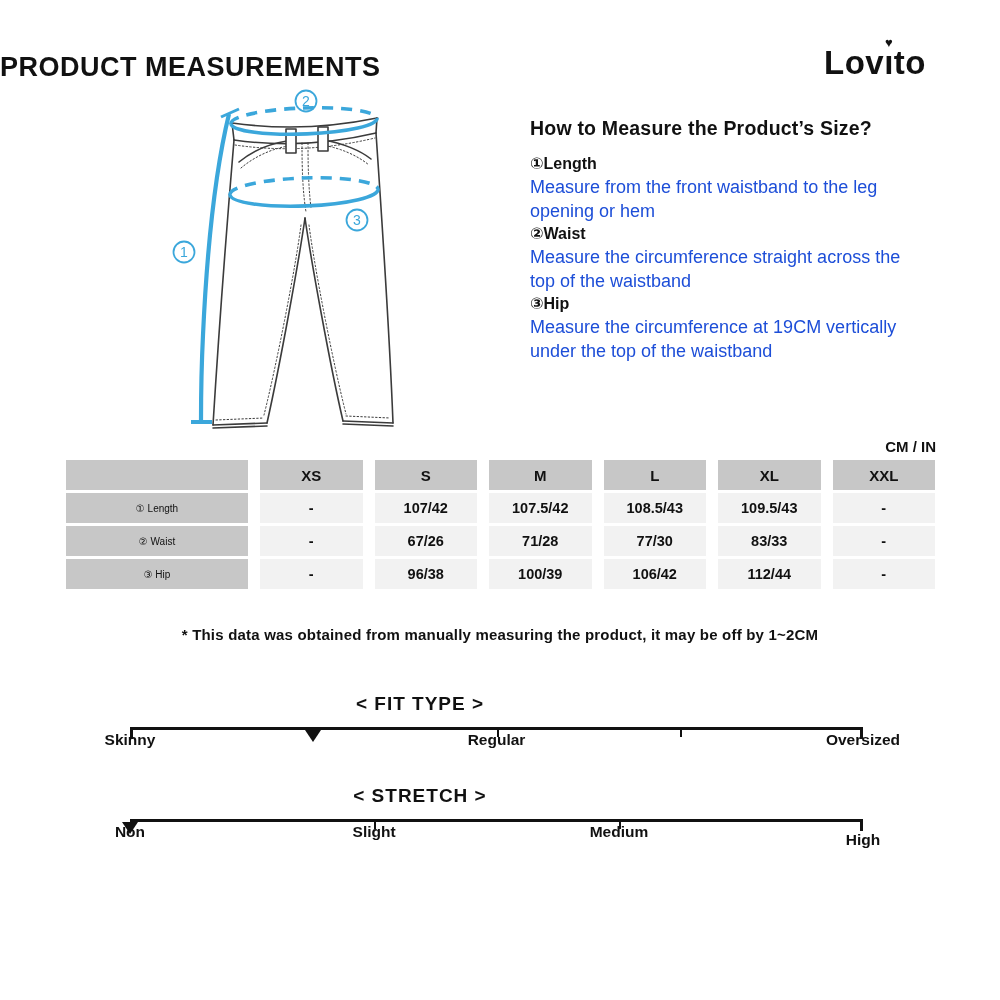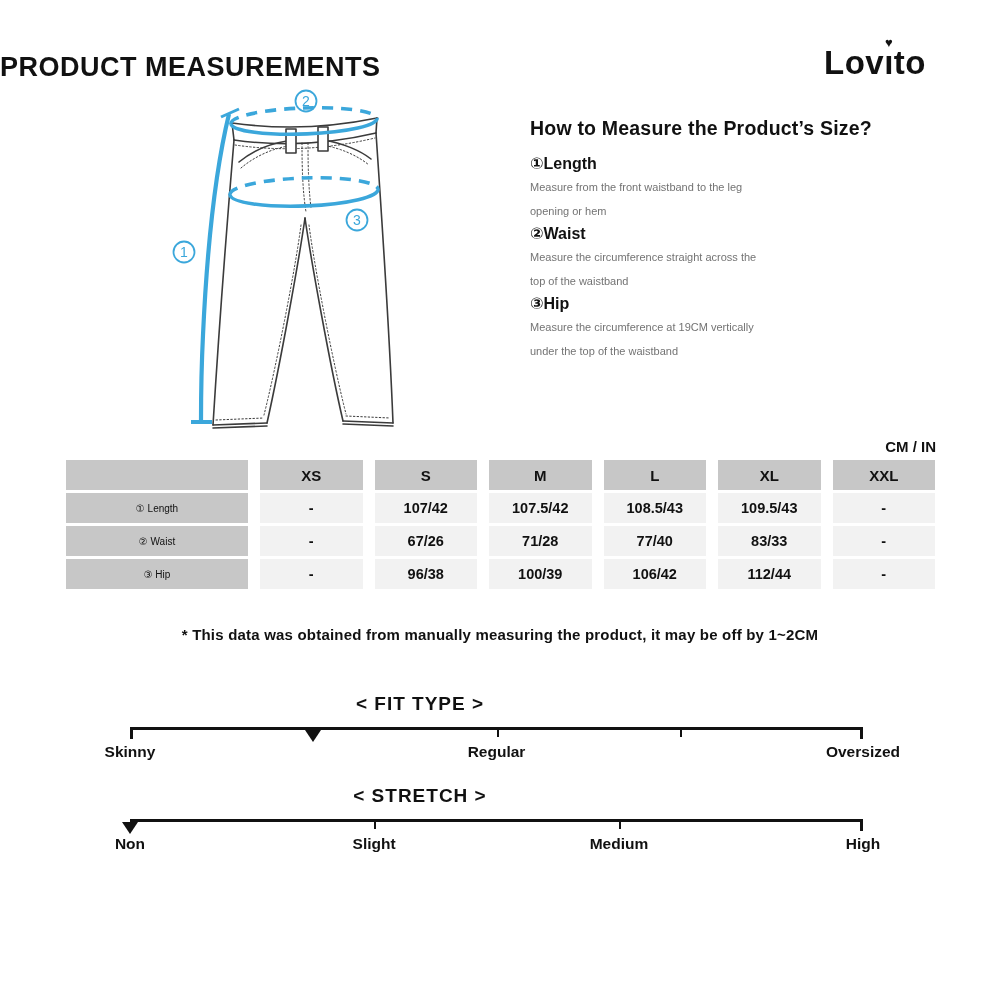--- a/index.html
+++ b/index.html
@@ -9,21 +9,21 @@
 
   .title { position:absolute; top:52px; left:0; width:1000px; text-align:left;
     font-size:27px; font-weight:800; letter-spacing:.5px; }
   .brand { position:absolute; top:44px; right:74px; font-size:33px; font-weight:800; letter-spacing:.5px;margin-left:32px; }
   .brand-i { position:relative; display:inline-block; }
   .brand-heart { position:absolute; top:-8px; left:50%; transform:translateX(-50%); font-size:13px; line-height:13px; }
 
   .howto { position:absolute; left:530px; top:115px; width:372px; }
   .howto-title { font-size:19.5px; line-height:26px; font-weight:bold; margin:0 0 12px 0; letter-spacing:.2px; }
   .it-h { font-size:16px; line-height:22px; font-weight:bold; }
-  .it-d { font-size:11px; line-height:24px; color:#737373; }
+  .it-d { font-size:18px; line-height:24px; color:#1d4ed8; }
 
   .unit { position:absolute; top:438px; right:64px; font-size:15px; font-weight:bold; }
 
   .size-table { position:absolute; left:66px; top:460px; width:869px;
     display:grid; grid-template-columns:182px repeat(6,1fr); gap:3px 12px; }
   .cell { height:30px; display:flex; align-items:center; justify-content:center; font-size:15px; }
   .cell.head { background:#c7c7c7; font-weight:bold; }
   .cell.rowlab { background:#c7c7c7; font-weight:500; font-size:10px; }
   .cell.val { background:#f2f2f2; font-weight:bold; font-size:14.5px; }
 
@@ -31,21 +31,21 @@
     font-size:15px; font-weight:bold; letter-spacing:.2px; }
 
   .scale-title { position:absolute; left:0; width:840px; text-align:center;
     font-size:19px; font-weight:800; letter-spacing:1px; }
   .scale { position:absolute; left:130px; width:733px; }
   .scale-line { position:absolute; left:0; top:0; width:733px; height:3px; background:#111; }
   .tick { position:absolute; top:0; width:2px; height:10px; background:#111; }
   .endtick { position:absolute; top:0; width:3px; height:12px; background:#111; }
   .marker { position:absolute; top:3px; width:0; height:0;
     border-left:8px solid transparent; border-right:8px solid transparent; border-top:12px solid #111; }
-  .scale-lab { position:absolute; top:16px; transform:translateX(-50%); white-space:nowrap;
+  .scale-lab { position:absolute; top:4px; transform:translateX(-50%); white-space:nowrap;
     font-size:15.5px; font-weight:bold; }
 
   .diagram { position:absolute; left:150px; top:85px; }
 </style>
 </head>
 <body>
 
 <div class="page">
 
   <div class="title">PRODUCT MEASUREMENTS</div>
@@ -137,21 +137,21 @@
     <div class="cell val">107/42</div>
     <div class="cell val">107.5/42</div>
     <div class="cell val">108.5/43</div>
     <div class="cell val">109.5/43</div>
     <div class="cell val">-</div>
 
     <div class="cell rowlab">② Waist</div>
     <div class="cell val">-</div>
     <div class="cell val">67/26</div>
     <div class="cell val">71/28</div>
-    <div class="cell val">77/40</div>
+    <div class="cell val">77/30</div>
     <div class="cell val">83/33</div>
     <div class="cell val">-</div>
 
     <div class="cell rowlab">③ Hip</div>
     <div class="cell val">-</div>
     <div class="cell val">96/38</div>
     <div class="cell val">100/39</div>
     <div class="cell val">106/42</div>
     <div class="cell val">112/44</div>
     <div class="cell val">-</div>
@@ -175,16 +175,16 @@
   <div class="scale-title" style="top:785px;">&lt; STRETCH &gt;</div>
   <div class="scale" style="top:819px; height:40px;">
     <div class="scale-line"></div>
     <div class="endtick" style="right:0;"></div>
     <div class="tick" style="left:33.3%;"></div>
     <div class="tick" style="left:66.7%;"></div>
     <div class="marker" style="left:-8px;"></div>
     <div class="scale-lab" style="left:0;">Non</div>
     <div class="scale-lab" style="left:33.3%;">Slight</div>
     <div class="scale-lab" style="left:66.7%;">Medium</div>
-    <div class="scale-lab" style="left:100%;">High</div>
+    <div class="scale-lab" style="left:100%;margin-top:8px;">High</div>
   </div>
 
 </div>
 
 </body></html>

